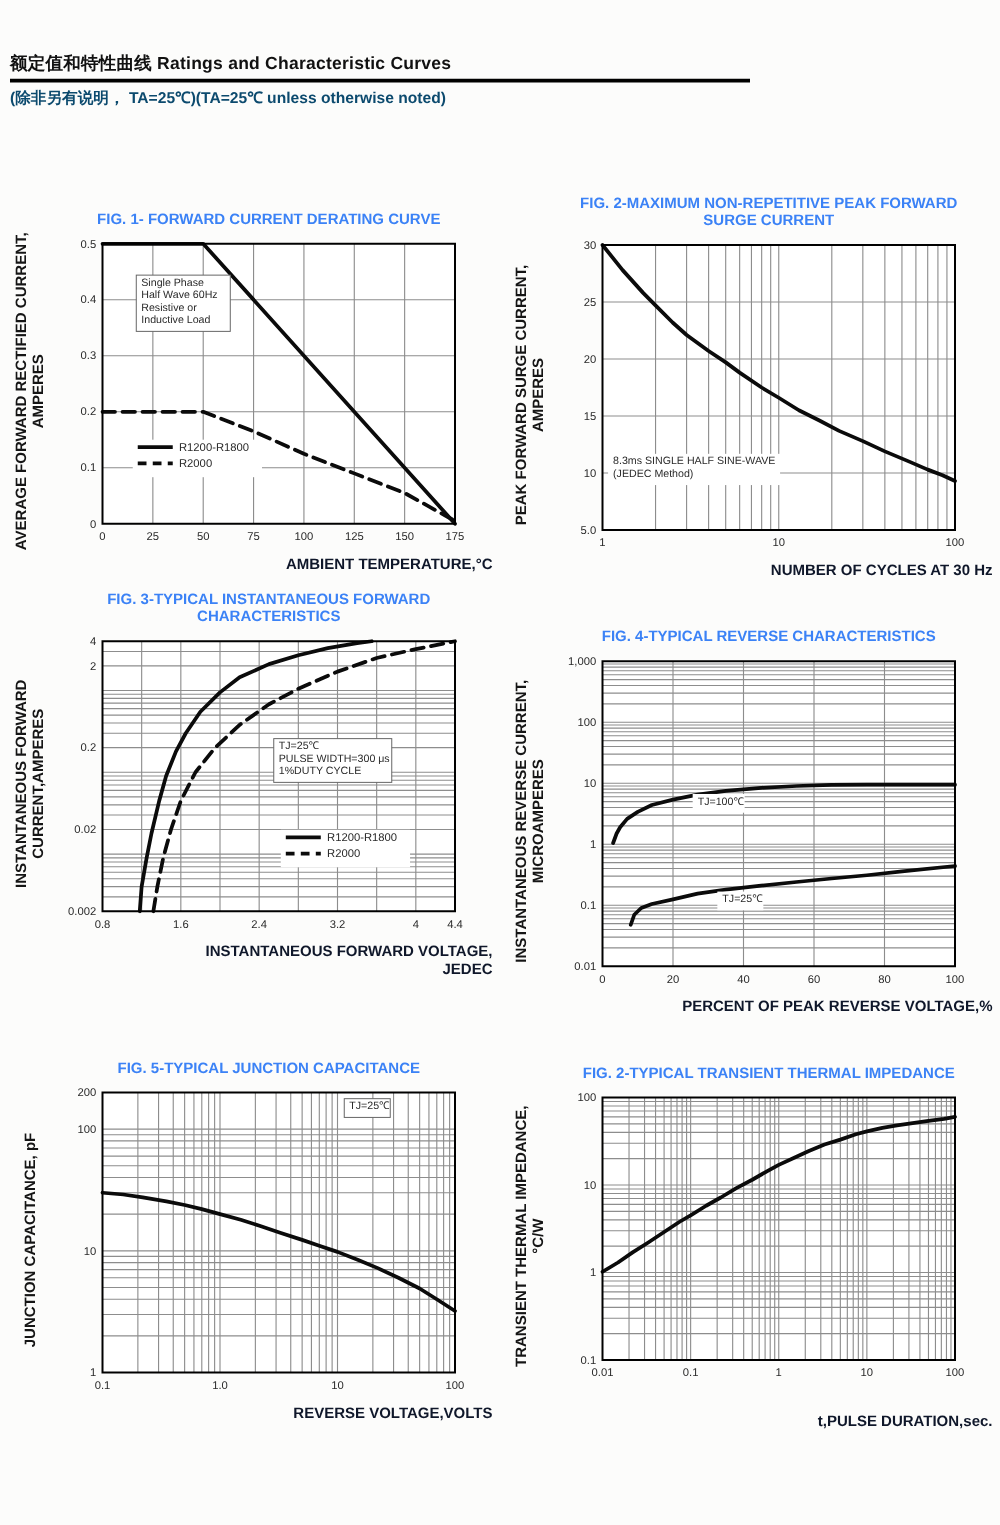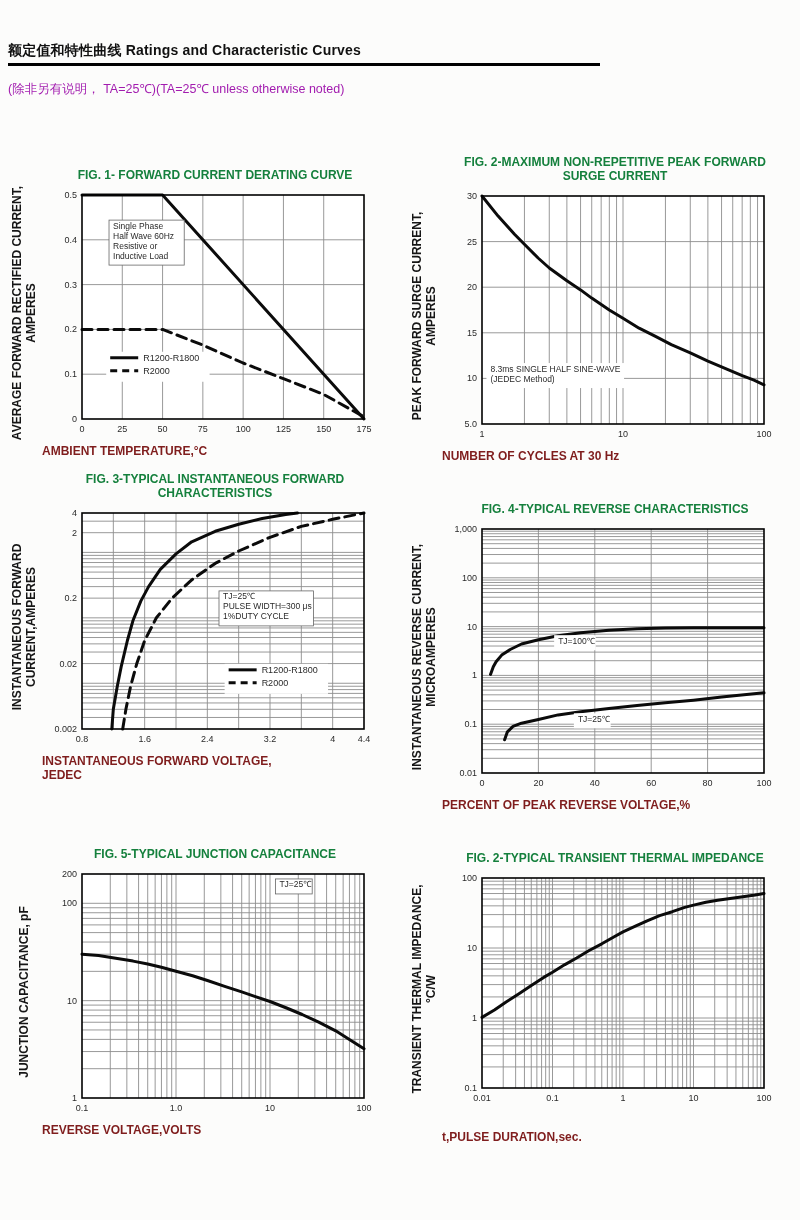--- a/index.html
+++ b/index.html
@@ -5,37 +5,37 @@
   html,body{margin:0;padding:0;}
   body{
     width:800px;height:1220px;position:relative;
     background:#fcfcfb;color:#111;
     font-family:"Liberation Sans",sans-serif;
     overflow:hidden;
   }
   .header{position:absolute;left:8px;top:42px;width:786px;}
   .page-title{font-size:14px;font-weight:bold;margin:0;letter-spacing:0.2px;}
   .title-rule{height:3px;background:#000;width:592px;margin-top:3px;}
-  .subtitle{font-size:12.5px;margin-top:14px;color:#a21caf;}
+  .subtitle{font-size:12.5px;margin-top:3px;color:#0c4a6e;font-weight:bold;}
 
   .fig{position:absolute;width:388px;}
   .fig-title{
-    font-weight:bold;font-size:12px;text-align:center;color:#15803d;
+    font-weight:bold;font-size:12px;text-align:center;color:#3b82f6;
     white-space:pre-line;line-height:1.15;margin:0 0 4px 30px;
   }
   .fig-row{display:flex;align-items:center;}
   .ylab-wrap{position:relative;width:36px;flex:0 0 36px;align-self:stretch;}
   .ylab{
     position:absolute;left:50%;top:50%;width:300px;
     transform:translate(-50%,-50%) rotate(-90deg);
     font-weight:bold;font-size:12px;line-height:1.2;text-align:center;
     white-space:pre-line;color:#151515;
   }
   .xlab{
-    text-align:left;font-weight:bold;font-size:12px;color:#7f1d1d;
+    text-align:right;font-weight:bold;font-size:12px;color:#0f172a;
     white-space:pre-line;line-height:1.2;margin:5px 0 0 36px;
   }
   svg.plot{display:block;}
   .pad-top{padding-top:13px;}
 </style>
 </head>
 <body>
 
 <div class="header">
   <h1 class="page-title">额定值和特性曲线 Ratings and Characteristic Curves</h1>

